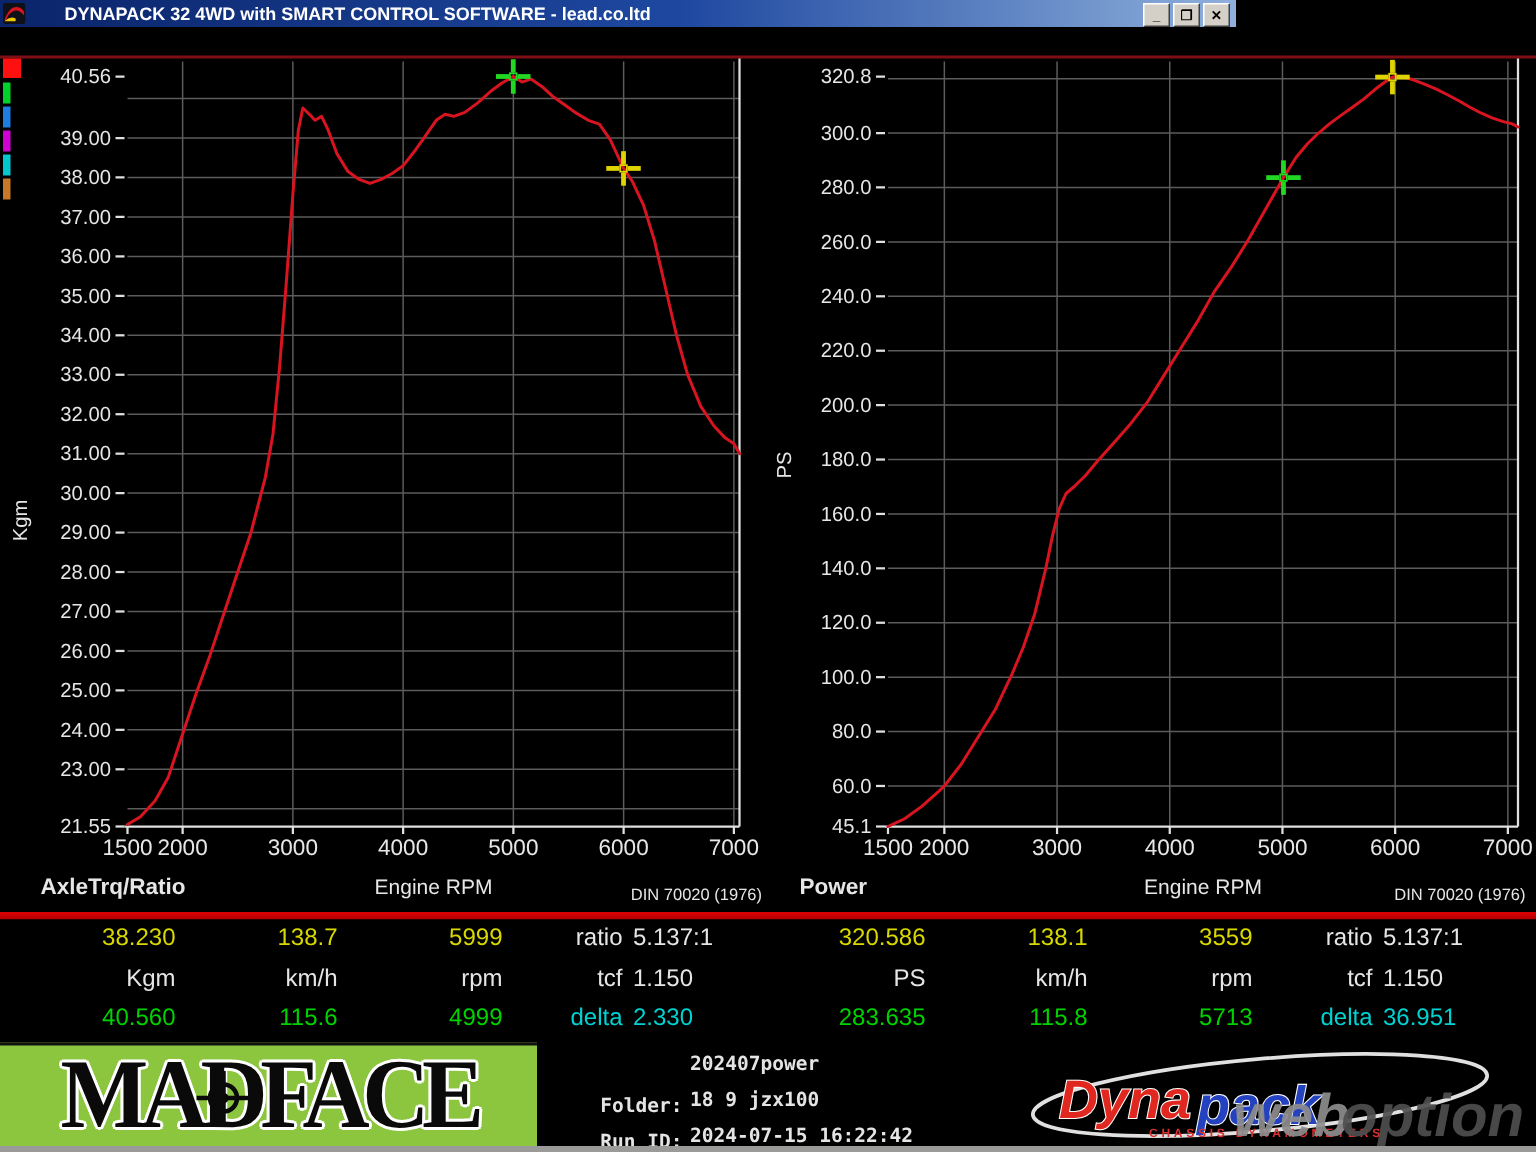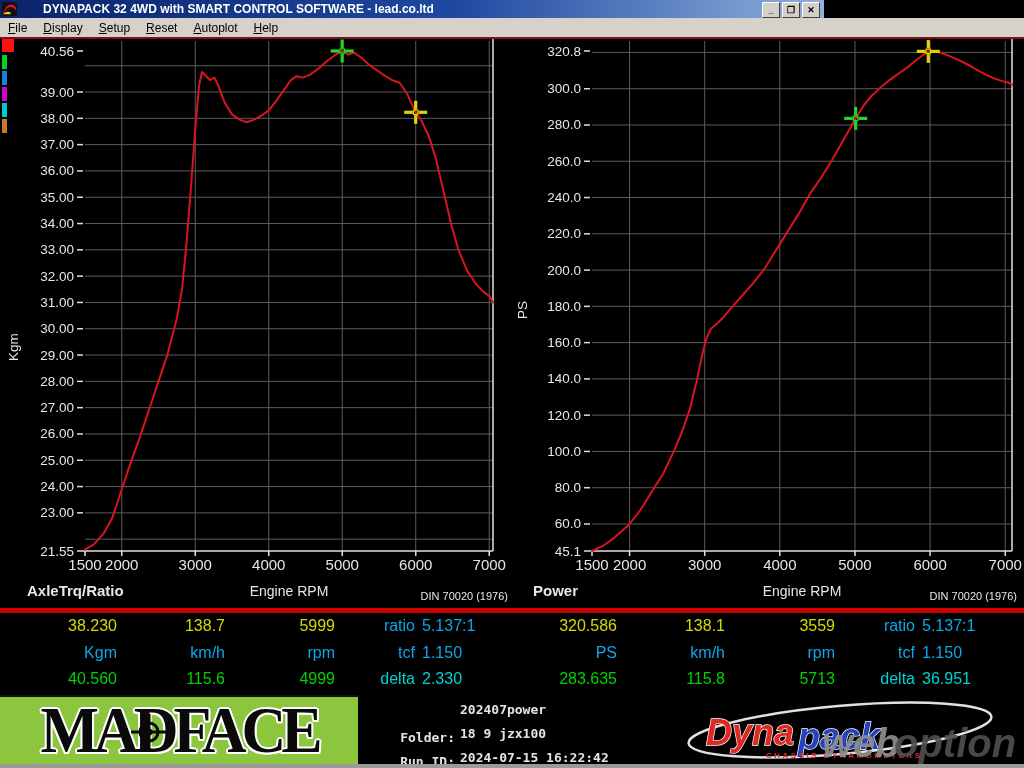--- a/index.html
+++ b/index.html
@@ -28,21 +28,21 @@
   .redsep{position:absolute;left:0;top:608px;width:1024px;height:5px;
     background:linear-gradient(#e00000,#b40000);}
   
   .readout{position:absolute;left:0;top:613px;width:1024px;height:82px;background:#000;}
   .panel{position:absolute;top:0;width:512px;height:82px;}
   .panel.lp{left:12px}.panel.rp{left:512px}
   .rrow{position:absolute;left:0;width:512px;height:20px;font-size:16px;}
   .cell{position:absolute;text-align:right;width:120px;white-space:nowrap;}
   .cell.c1{right:407px}.cell.c2{right:299px}.cell.c3{right:189px}.cell.lb{right:109px}
   .cell.c4{left:410px;text-align:left;width:100px;}
-  .yellow{color:#d8d800}.green{color:#00d200}.cyan{color:#00d2d2}.white{color:#0ea5e9}
+  .yellow{color:#d8d800}.green{color:#00d200}.cyan{color:#00d2d2}.white{color:#e5e5e5}
   
   .bottom{position:absolute;left:0;top:695px;width:816px;height:69px;background:#000;}
   .madface{position:absolute;left:0;top:0;width:358px;height:69px;background:#8cc53e;
     border-top:2px solid #111;overflow:hidden;}
   .madtext{position:absolute;left:2px;top:-4px;width:354px;text-align:center;
     font-family:"Liberation Serif",serif;font-weight:bold;font-size:62px;letter-spacing:-5px;
     color:#0a0a0a;transform:scaleY(1.06);transform-origin:top;
     text-shadow:2px 0 0 #fff,-2px 0 0 #fff,0 2px 0 #fff,0 -2px 0 #fff,
                 1.5px 1.5px 0 #fff,-1.5px 1.5px 0 #fff,1.5px -1.5px 0 #fff,-1.5px -1.5px 0 #fff;}
   .crosshair{position:absolute;left:130px;top:16px;}
@@ -66,28 +66,20 @@
       <path d="M1 13 Q5 9 9 11 L9 13 Z" fill="#f0c800"></path>
     </svg>
     <span class="apptitle">DYNAPACK 32 4WD with SMART CONTROL SOFTWARE - lead.co.ltd</span>
     <div class="winbtns">
       <div class="winbtn">_</div>
       <div class="winbtn">❐</div>
       <div class="winbtn">✕</div>
     </div>
   </div>
 
-  <div class="menubar" id="menubar">
-      <span class="mi"><u>F</u>ile</span>
-      <span class="mi"><u>D</u>isplay</span>
-      <span class="mi"><u>S</u>etup</span>
-      <span class="mi"><u>R</u>eset</span>
-      <span class="mi"><u>A</u>utoplot</span>
-      <span class="mi"><u>H</u>elp</span>
-    </div>
   <div class="topline"></div>
 
   <div id="swatches">
       <div class="swatch" style="left: 2px; top: 39px; width: 12px; height: 13px; background: rgb(255, 16, 16);"></div>
       <div class="swatch" style="left: 2px; top: 55px; width: 5px; height: 14px; background: rgb(0, 210, 44);"></div>
       <div class="swatch" style="left: 2px; top: 71px; width: 5px; height: 14px; background: rgb(30, 126, 224);"></div>
       <div class="swatch" style="left: 2px; top: 87px; width: 5px; height: 14px; background: rgb(210, 0, 210);"></div>
       <div class="swatch" style="left: 2px; top: 103px; width: 5px; height: 14px; background: rgb(0, 200, 210);"></div>
       <div class="swatch" style="left: 2px; top: 119px; width: 5px; height: 14px; background: rgb(200, 120, 40);"></div>
     </div>

